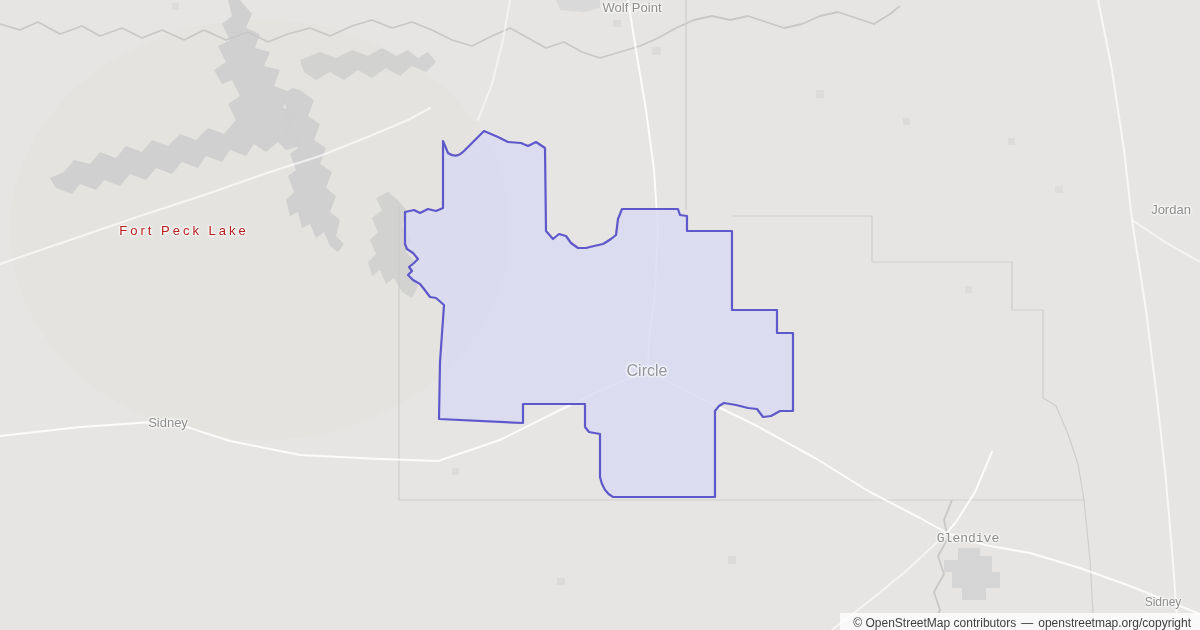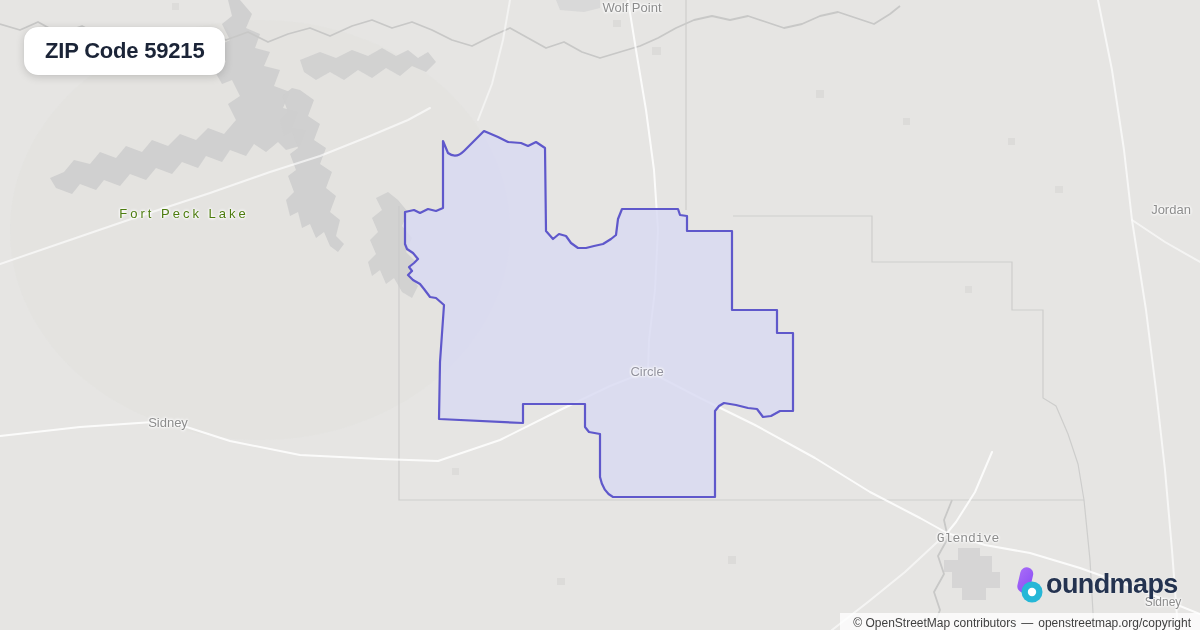--- a/index.html
+++ b/index.html
@@ -7,22 +7,22 @@
   .stage {
     position:relative; width:1200px; height:630px; overflow:hidden;
     background:var(--map-bg,#e6e5e3);
   }
   svg.map { position:absolute; left:0; top:0; z-index:1; }
   .map-label {
     position:absolute; transform:translate(-50%,-50%);
     color:var(--label-gray,#8c8c8c); font-size:13px; white-space:nowrap; z-index:3;
     text-shadow:0 0 2px #fff,0 0 3px #fff,0 1px 3px #fff,0 -1px 3px #fff;
   }
-  .water-label { color:#4d7c0f; letter-spacing:3px; font-size:13px; }
-  .circle-label { color:#92929e; font-size:13px; }
+  .water-label { color:#b91c1c; letter-spacing:3px; font-size:13px;margin-top:17px; }
+  .circle-label { color:#92929e; font-size:16px; }
   .wibaux-label { font-size:12px; z-index:4; }
   .badge {
     position:absolute; left:24px; top:27px; z-index:6;
     background:#ffffff; border-radius:14px; padding:11px 21px;
     font-size:22px; font-weight:bold; color:var(--badge-text,#1b2437);
     box-shadow:0 2px 8px rgba(0,0,0,0.16), 0 0 1px rgba(0,0,0,0.1);
     letter-spacing:-0.2px;
   }
   .logo { position:absolute; left:1016px; top:566px; z-index:5; display:flex; align-items:flex-start; }
   .logo-icon { width:30px; height:38px; margin-right:0px; }
@@ -141,36 +141,19 @@
   </svg>
 
   <div class="map-label" style="left:632px; top:7px;">Wolf Point</div>
   <div class="map-label water-label" style="left:184px; top:213px;">Fort Peck Lake</div>
   <div class="map-label" style="left:1171px; top:209px;">Jordan</div>
   <div class="map-label" style="left:168px; top:422px;">Sidney</div>
   <div class="map-label circle-label" style="left:647px; top:371px;">Circle</div>
   <div class="map-label" style="left:968px; top:538px;font-family:Liberation Mono, monospace;">Glendive</div>
   <div class="map-label wibaux-label" style="left:1163px; top:602px;">Sidney</div>
 
-  <div class="badge">
-    <span>ZIP Code 59215</span>
-  </div>
 
-  <div class="logo">
-    <svg class="logo-icon" viewBox="0 0 30 38">
-      <defs>
-        <linearGradient id="lgPurple" x1="0" y1="0" x2="1" y2="1">
-          <stop offset="0" style="stop-color:var(--logo-purple-light,#a86bf7)"></stop>
-          <stop offset="1" style="stop-color:var(--logo-purple,#8a4df5)"></stop>
-        </linearGradient>
-      </defs>
-      <rect x="3" y="1" width="13" height="26" rx="6.5" fill="url(#lgPurple)" transform="rotate(13 9 13)"></rect>
-      <circle cx="16" cy="26" r="10.5" style="fill:var(--logo-teal,#26b7d7)"></circle>
-      <circle cx="16" cy="26" r="4.2" fill="#ffffff"></circle>
-    </svg>
-    <span class="logo-text">oundmaps</span>
-  </div>
 
   <div class="attribution">
     <span>© OpenStreetMap contributors</span><span class="sep">—</span><span class="attr-link">openstreetmap.org/copyright</span>
   </div>
 
 </div>
 
 </body></html>

